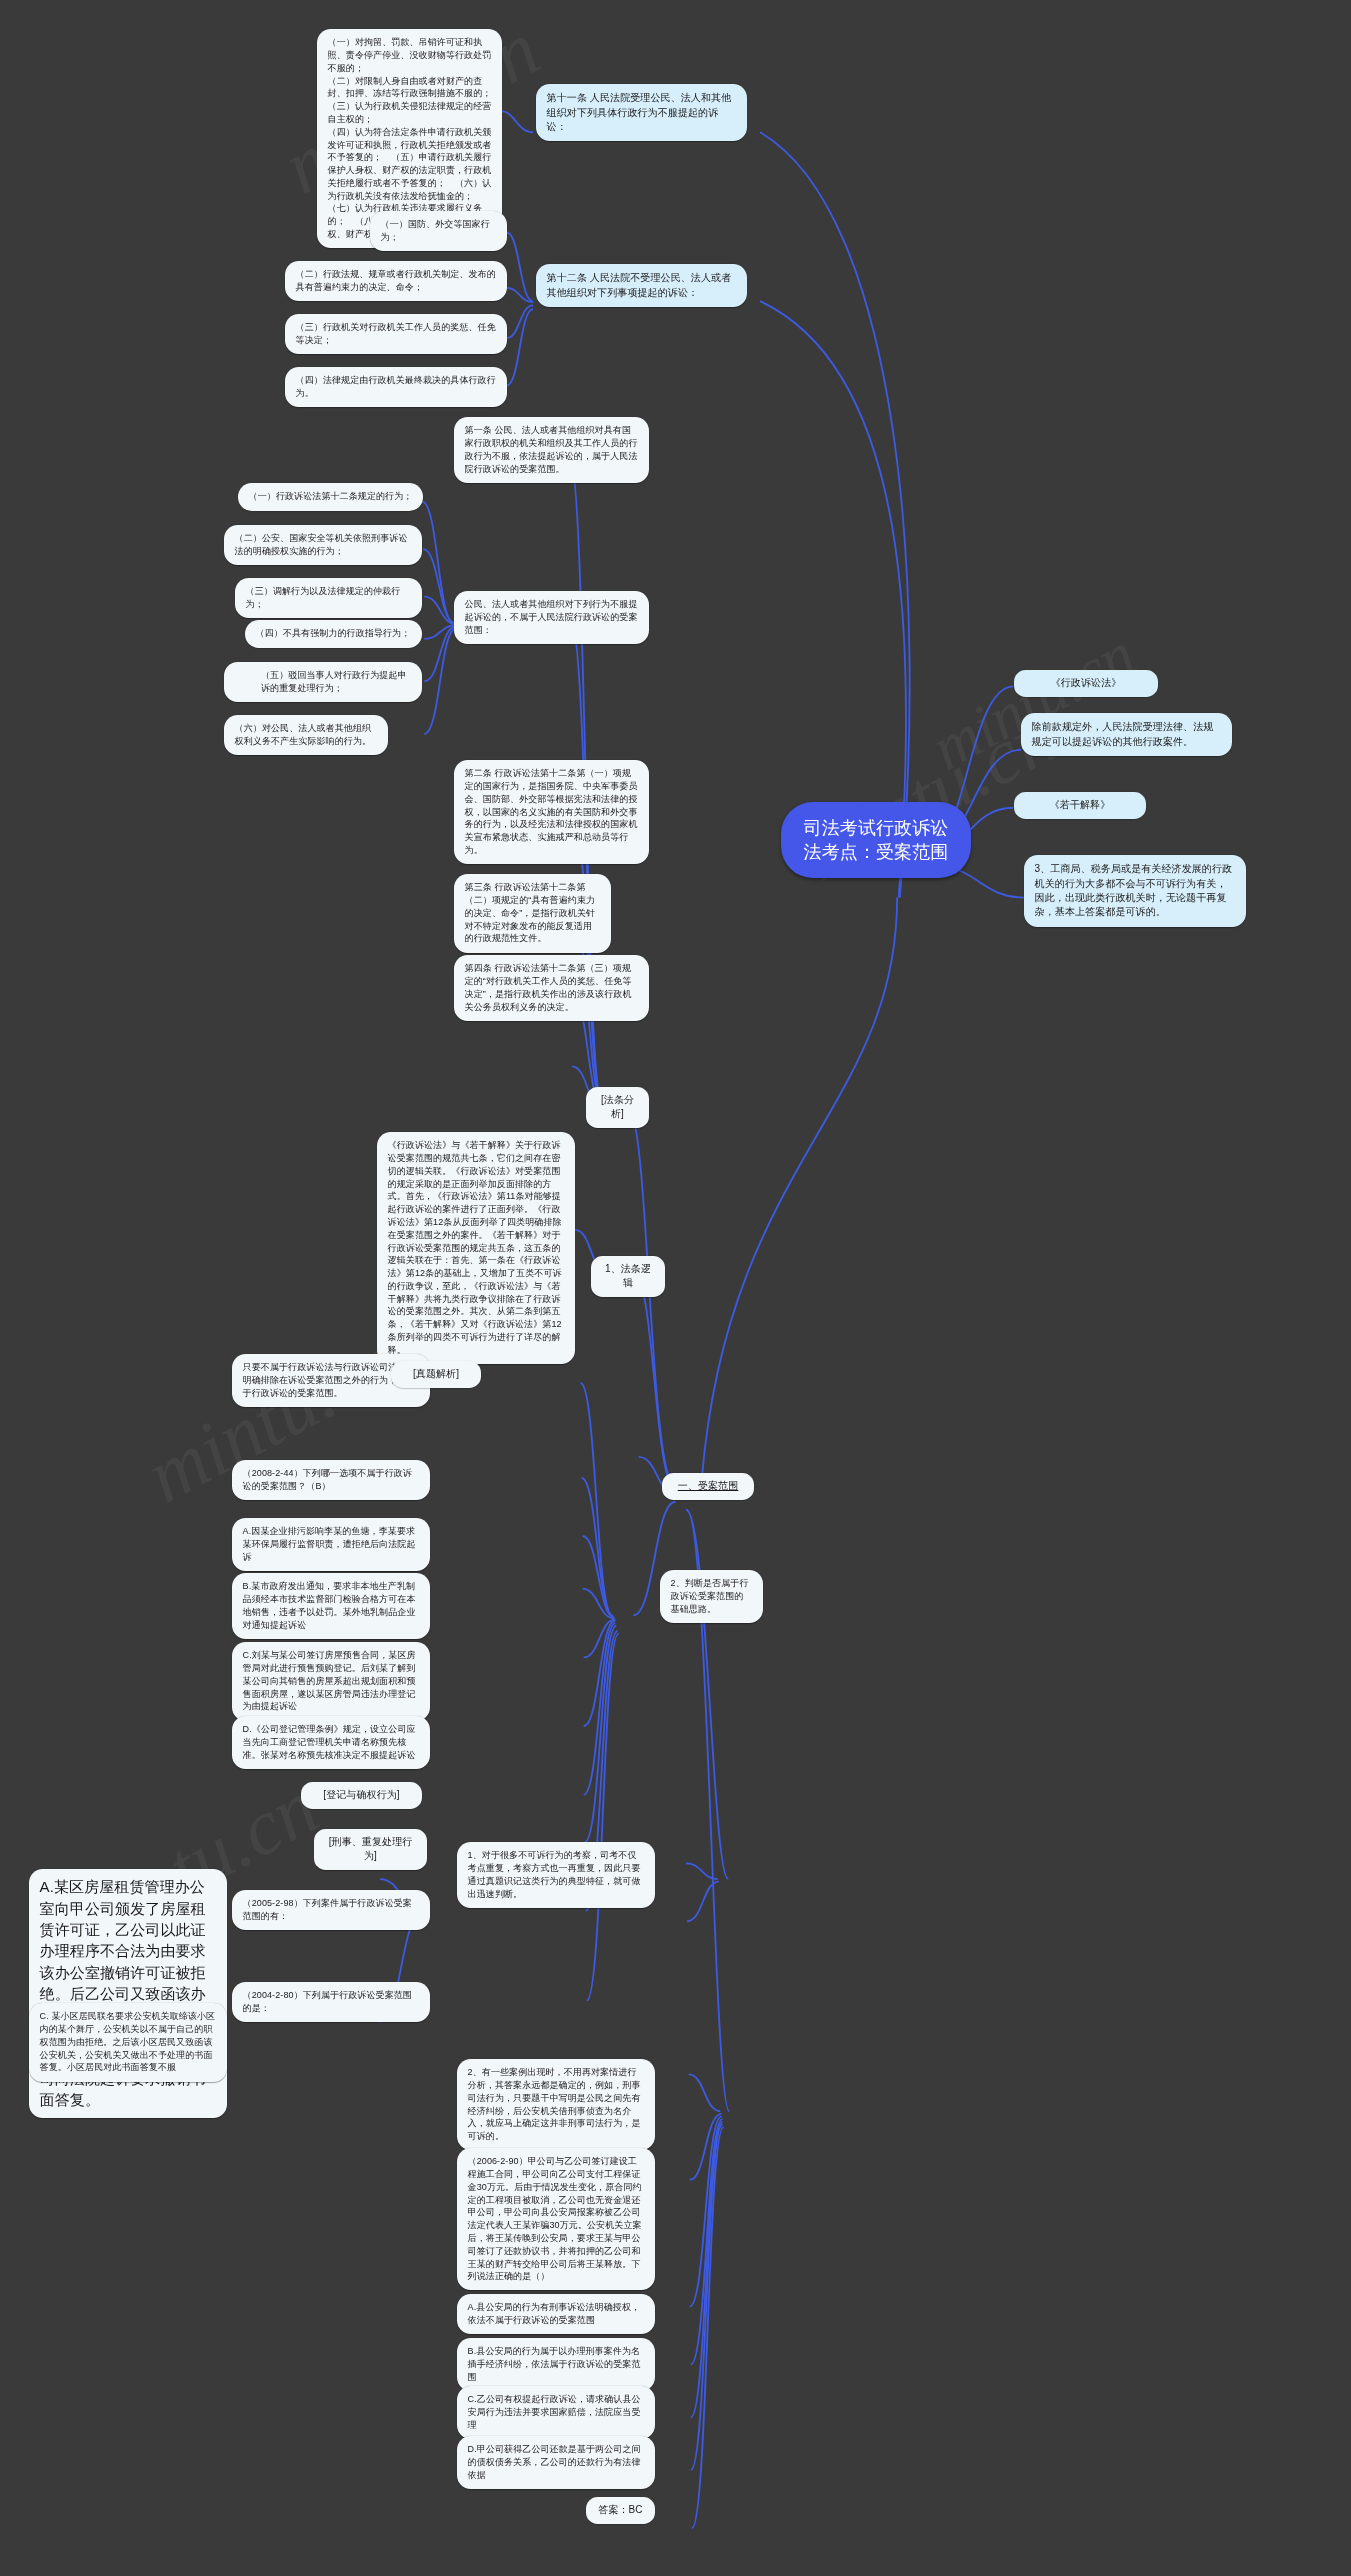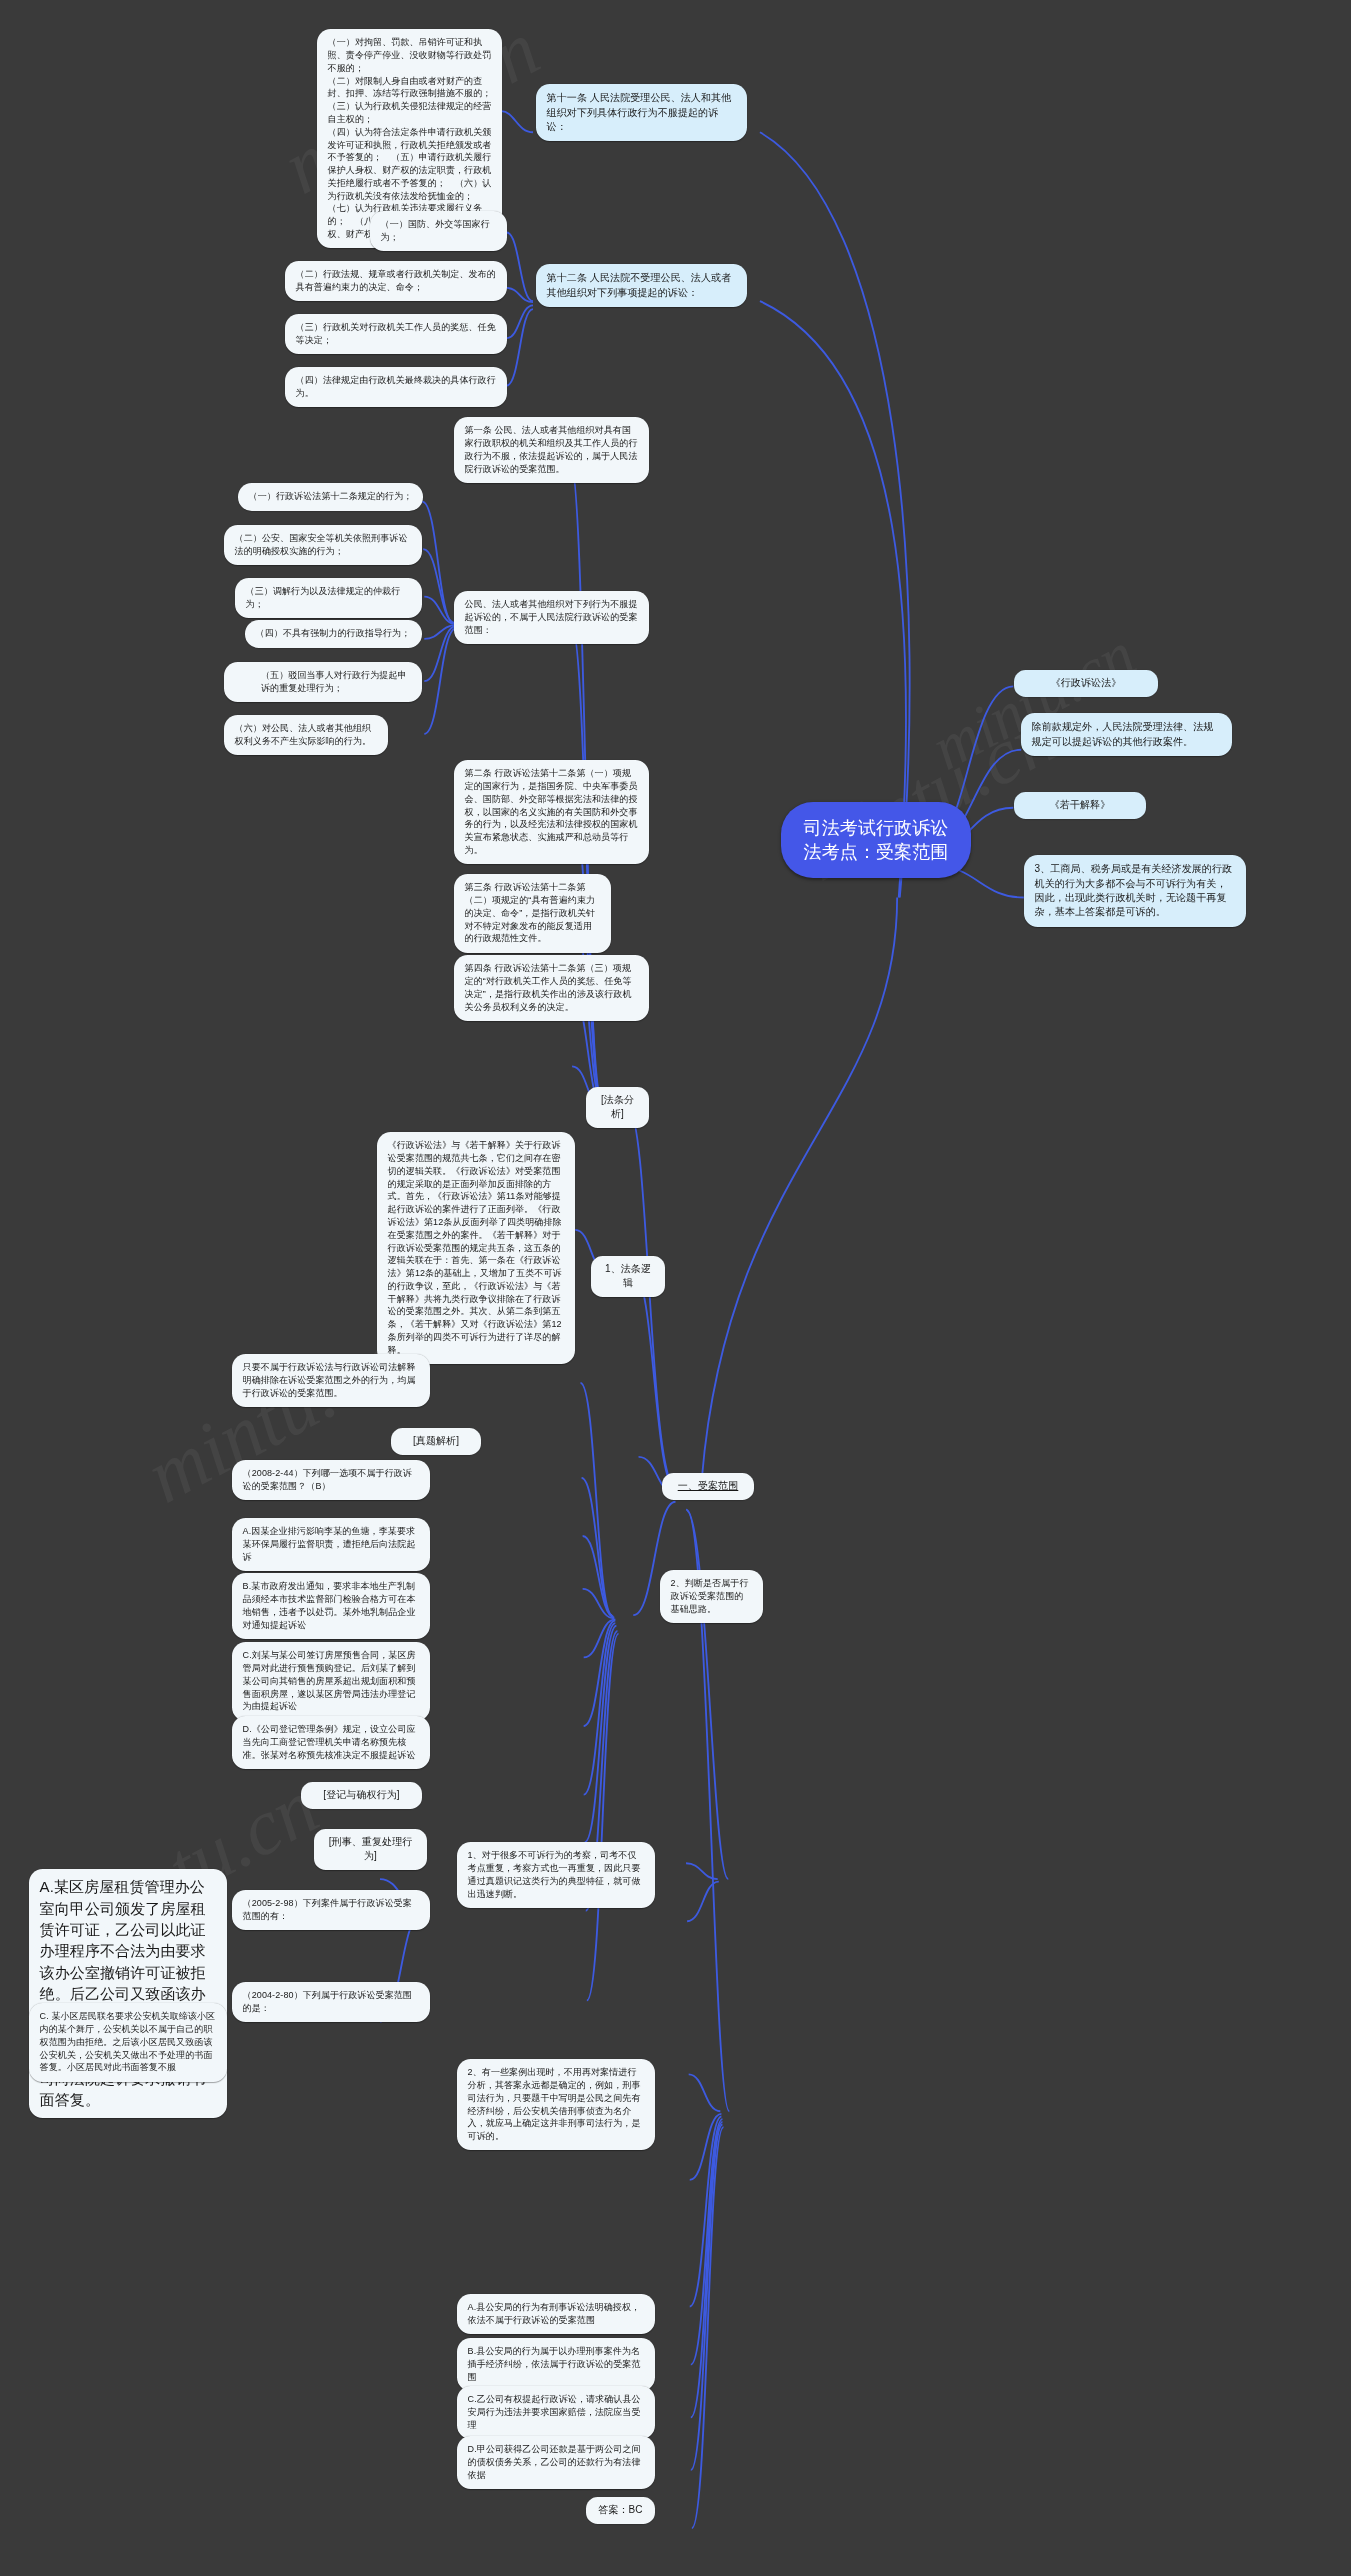--- a/index.html
+++ b/index.html
@@ -202,21 +202,21 @@
 
 
   <div class="node plain tag" style="left:586px;top:1087px;width:63px;">[法条分析]</div>
 
   <div class="node plain" style="left:377px;top:1132px;width:198px;font-size:9px;">《行政诉讼法》与《若干解释》关于行政诉讼受案范围的规范共七条，它们之间存在密切的逻辑关联。《行政诉讼法》对受案范围的规定采取的是正面列举加反面排除的方式。首先，《行政诉讼法》第11条对能够提起行政诉讼的案件进行了正面列举。《行政诉讼法》第12条从反面列举了四类明确排除在受案范围之外的案件。《若干解释》对于行政诉讼受案范围的规定共五条，这五条的逻辑关联在于：首先、第一条在《行政诉讼法》第12条的基础上，又增加了五类不可诉的行政争议，至此，《行政诉讼法》与《若干解释》共将九类行政争议排除在了行政诉讼的受案范围之外。其次、从第二条到第五条，《若干解释》又对《行政诉讼法》第12条所列举的四类不可诉行为进行了详尽的解释。</div>
 
   <div class="node plain tag" style="left:591px;top:1256px;width:74px;">1、法条逻辑</div>
 
   <div class="node plain" style="left:232px;top:1354px;width:198px;font-size:9px;">只要不属于行政诉讼法与行政诉讼司法解释明确排除在诉讼受案范围之外的行为，均属于行政诉讼的受案范围。</div>
 
-  <div class="node plain tag" style="left:391px;top:1428px;width:90px;">[真题解析]</div>
+  <div class="node plain tag" style="left:391px;top:1361px;width:90px;">[真题解析]</div>
 
   <div class="node plain tag" style="left:662px;top:1473px;width:92px;text-decoration:underline;">一、受案范围</div>
 
   <div class="node plain" style="left:232px;top:1460px;width:198px;font-size:9px;">（2008-2-44）下列哪一选项不属于行政诉讼的受案范围？（B）</div>
 
   <div class="node plain" style="left:232px;top:1518px;width:198px;font-size:9px;">A.因某企业排污影响李某的鱼塘，李某要求某环保局履行监督职责，遭拒绝后向法院起诉</div>
 
   <div class="node plain" style="left:232px;top:1573px;width:198px;font-size:9px;">B.某市政府发出通知，要求非本地生产乳制品须经本市技术监督部门检验合格方可在本地销售，违者予以处罚。某外地乳制品企业对通知提起诉讼</div>
 
   <div class="node plain" style="left:232px;top:1642px;width:198px;font-size:9px;">C.刘某与某公司签订房屋预售合同，某区房管局对此进行预售预购登记。后刘某了解到某公司向其销售的房屋系超出规划面积和预售面积房屋，遂以某区房管局违法办理登记为由提起诉讼</div>
@@ -234,20 +234,21 @@
   <div class="node plain" style="left:29px;top:1869px;width:198px;font-size:15px;">A.某区房屋租赁管理办公室向甲公司颁发了房屋租赁许可证，乙公司以此证办理程序不合法为由要求该办公室撤销许可证被拒绝。后乙公司又致函该办公室要求撤销许可证，办公室作出“许可证有效，不予撤销”的书面答复。乙公司向法院起诉要求撤销书面答复。</div>
 
   <div class="node plain" style="left:29px;top:2003px;width:198px;font-size:9px;">C. 某小区居民联名要求公安机关取缔该小区内的某个舞厅，公安机关以不属于自己的职权范围为由拒绝。之后该小区居民又致函该公安机关，公安机关又做出不予处理的书面答复。小区居民对此书面答复不服</div>
 
   <div class="node plain" style="left:660px;top:1570px;width:103px;font-size:9px;">2、判断是否属于行政诉讼受案范围的基础思路。</div>
 
   <div class="node plain" style="left:457px;top:1842px;width:198px;font-size:9px;">1、对于很多不可诉行为的考察，司考不仅考点重复，考察方式也一再重复，因此只要通过真题识记这类行为的典型特征，就可做出迅速判断。</div>
 
   <div class="node plain" style="left:457px;top:2059px;width:198px;font-size:9px;">2、有一些案例出现时，不用再对案情进行分析，其答案永远都是确定的，例如，刑事司法行为，只要题干中写明是公民之间先有经济纠纷，后公安机关借刑事侦查为名介入，就应马上确定这并非刑事司法行为，是可诉的。</div>
 
+  <div class="node plain" style="left:457px;top:2148px;width:198px;font-size:9px;">（2006-2-90）甲公司与乙公司签订建设工程施工合同，甲公司向乙公司支付工程保证金30万元。后由于情况发生变化，原合同约定的工程项目被取消，乙公司也无资金退还甲公司，甲公司向县公安局报案称被乙公司法定代表人王某诈骗30万元。公安机关立案后，将王某传唤到公安局，要求王某与甲公司签订了还款协议书，并将扣押的乙公司和王某的财产转交给甲公司后将王某释放。下列说法正确的是（）</div>
 
   <div class="node plain" style="left:457px;top:2294px;width:198px;font-size:9px;">A.县公安局的行为有刑事诉讼法明确授权，依法不属于行政诉讼的受案范围</div>
 
   <div class="node plain" style="left:457px;top:2338px;width:198px;font-size:9px;">B.县公安局的行为属于以办理刑事案件为名插手经济纠纷，依法属于行政诉讼的受案范围</div>
 
   <div class="node plain" style="left:457px;top:2386px;width:198px;font-size:9px;">C.乙公司有权提起行政诉讼，请求确认县公安局行为违法并要求国家赔偿，法院应当受理</div>
 
   <div class="node plain" style="left:457px;top:2436px;width:198px;font-size:9px;">D.甲公司获得乙公司还款是基于两公司之间的债权债务关系，乙公司的还款行为有法律依据</div>
 
   <div class="node plain tag" style="left:586px;top:2497px;width:69px;">答案：BC</div>

